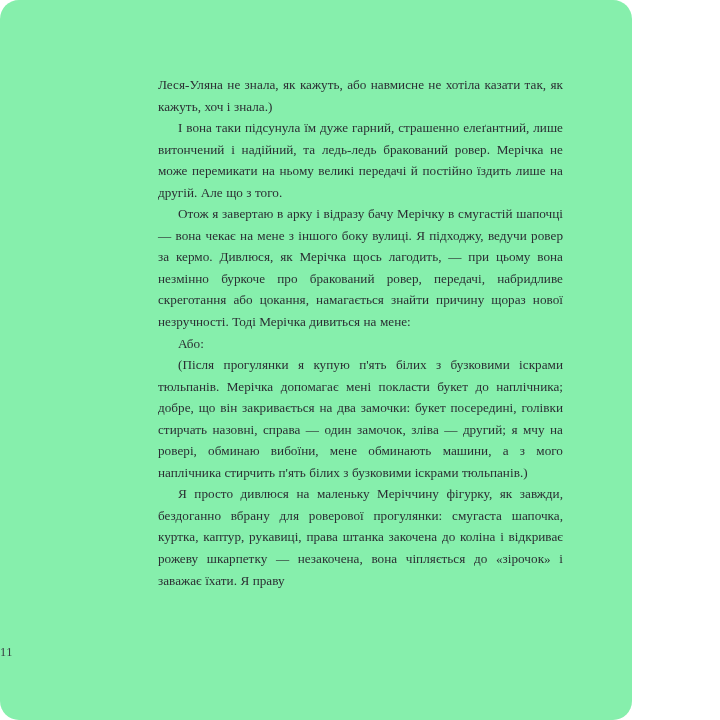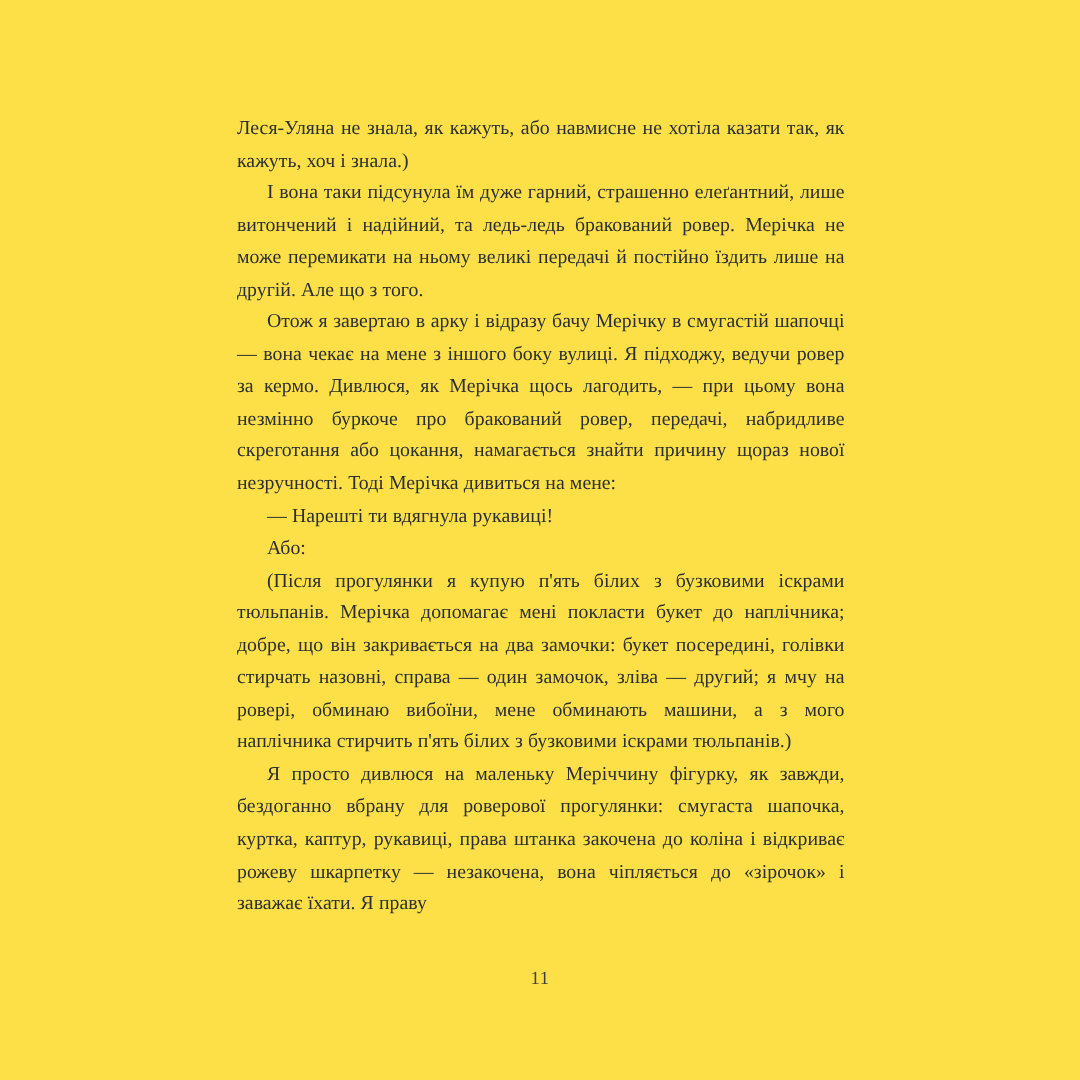--- a/index.html
+++ b/index.html
@@ -9,24 +9,25 @@
   }
   body {
     width: 720px;
     height: 720px;
     background: #ffffff;
     font-family: "Liberation Serif", "DejaVu Serif", serif;
     overflow: hidden;
   }
   .page {
     position: relative;
-    width: 720px;
+    width: 632px;
     height: 720px;
-    background: #fde047;
+    background: #86efac;
     box-sizing: border-box;
+    border-radius: 19px;
   }
   .text-block {
     position: absolute;
     left: 158px;
     top: 74px;
     width: 405px;
     color: #2b2f33;
     font-size: 13.2px;
     line-height: 21.55px;
     text-align: justify;
@@ -46,37 +47,36 @@
     text-indent: 0;
   }
   .para.dialogue {
     text-indent: 20px;
   }
   .folio {
     position: absolute;
     top: 645px;
     left: 0;
     width: 720px;
-    text-align: center;
+    text-align: left;
     color: #3a3f44;
     font-size: 12.4px;
     font-family: "Liberation Serif", "DejaVu Serif", serif;
     letter-spacing: 0.4px;
   }
 </style>
 </head>
 <body>
 
 <div class="page">
 
   <div class="text-block">
     <p class="para no-indent">Леся-Уляна не знала, як кажуть, або навмисне не хотіла казати так, як кажуть, хоч і знала.)</p>
     <p class="para">І вона таки підсунула їм дуже гарний, страшенно елеґантний, лише витончений і надійний, та ледь-ледь бракований ровер. Мерічка не може перемикати на ньому великі передачі й постійно їздить лише на другій. Але що з того.</p>
     <p class="para">Отож я завертаю в арку і відразу бачу Мерічку в смугастій шапочці — вона чекає на мене з іншого боку вулиці. Я підходжу, ведучи ровер за кермо. Дивлюся, як Мерічка щось лагодить, — при цьому вона незмінно буркоче про бракований ровер, передачі, набридливе скреготання або цокання, намагається знайти причину щораз нової незручності. Тоді Мерічка дивиться на мене:</p>
-    <p class="para dialogue">— Нарешті ти вдягнула рукавиці!</p>
     <p class="para dialogue">Або:</p>
     <p class="para">(Після прогулянки я купую п'ять білих з бузковими іскрами тюльпанів. Мерічка допомагає мені покласти букет до наплічника; добре, що він закривається на два замочки: букет посередині, голівки стирчать назовні, справа — один замочок, зліва — другий; я мчу на ровері, обминаю вибоїни, мене обминають машини, а з мого наплічника стирчить п'ять білих з бузковими іскрами тюльпанів.)</p>
     <p class="para">Я просто дивлюся на маленьку Меріччину фігурку, як завжди, бездоганно вбрану для роверової прогулянки: смугаста шапочка, куртка, каптур, рукавиці, права штанка закочена до коліна і відкриває рожеву шкарпетку — незакочена, вона чіпляється до «зірочок» і заважає їхати. Я праву</p>
   </div>
 
   <div class="folio">11</div>
 
 </div>
 
 </body></html>

